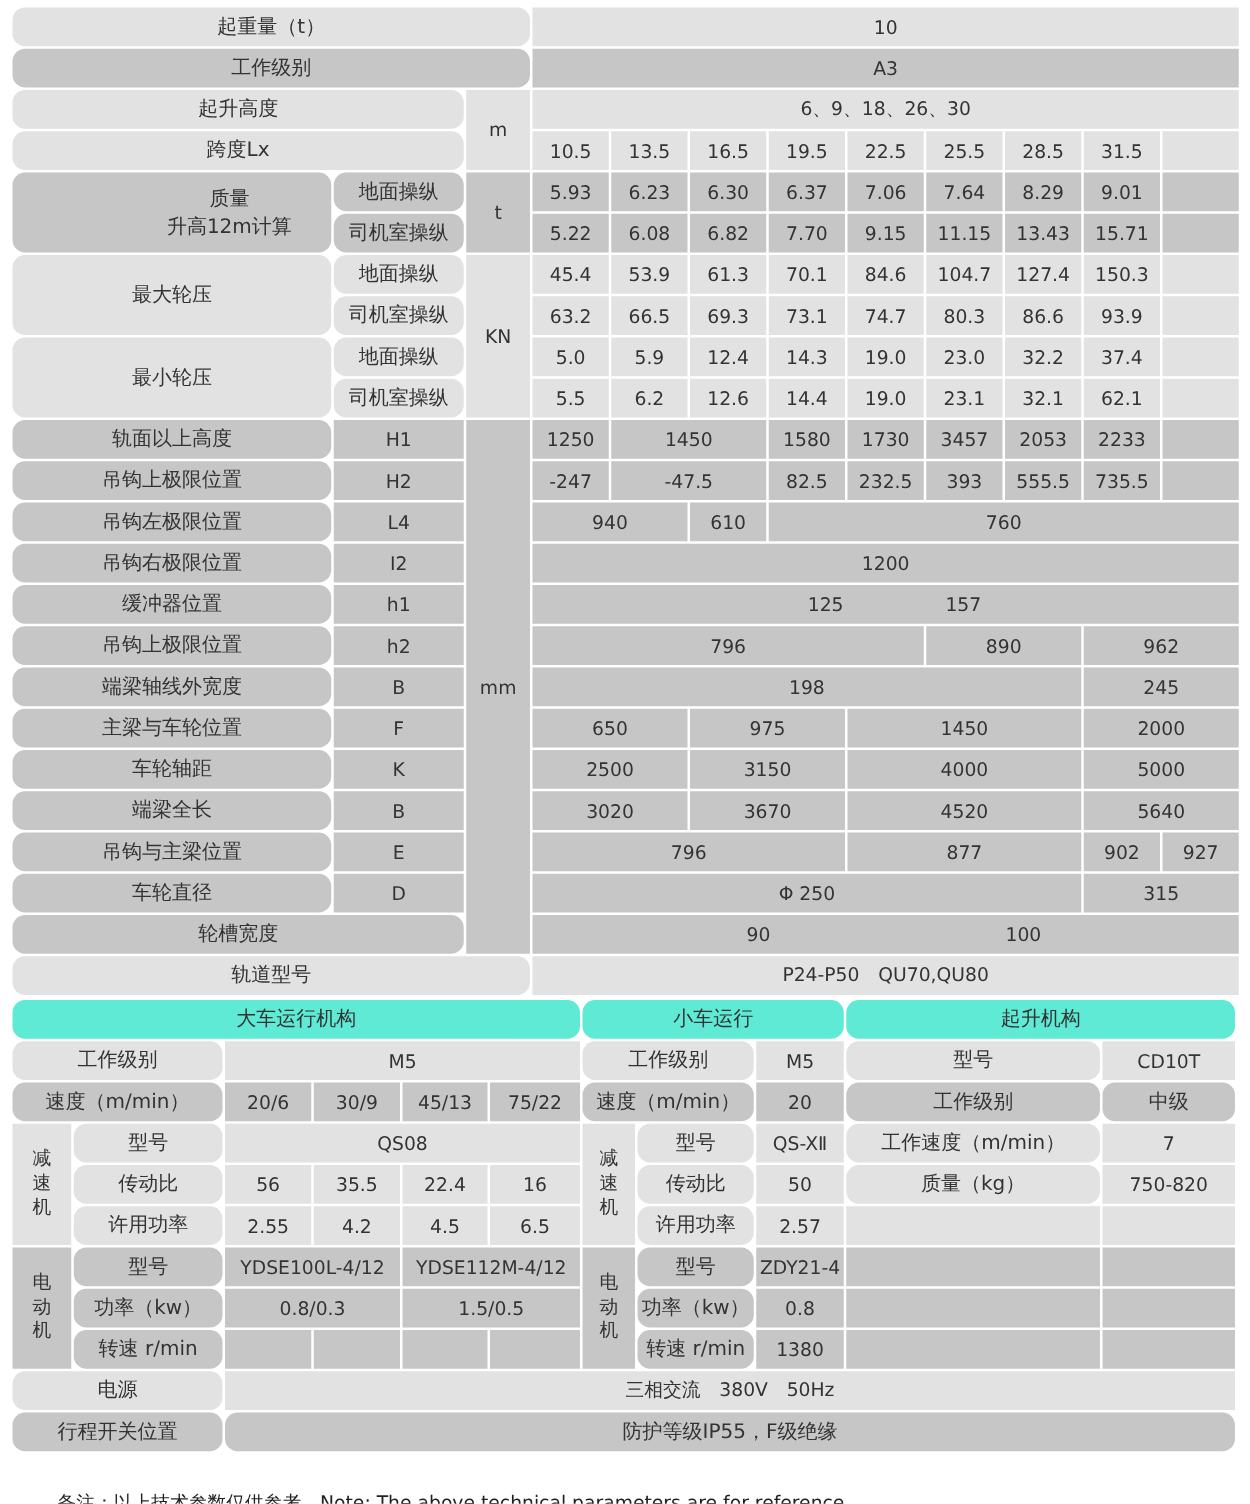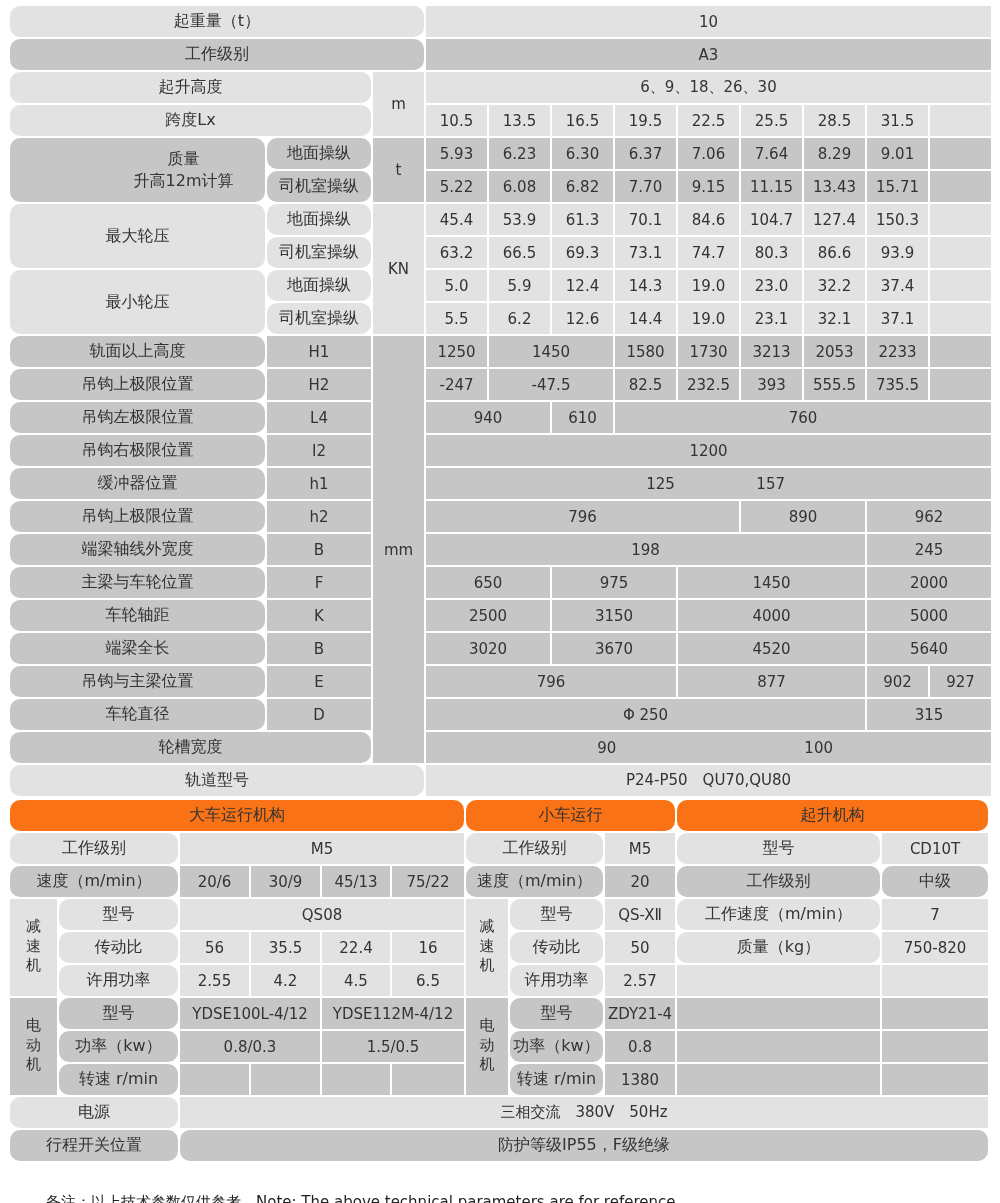--- a/index.html
+++ b/index.html
@@ -5,21 +5,21 @@
   html,body{margin:0;padding:0;background:#fff;}
   body{font-family:"DejaVu Sans","Liberation Sans",sans-serif;color:#333;
        width:1000px;height:1203px;overflow:hidden;}
   .wrap{padding:4px 10px 0 8px;}
   table{border-collapse:separate;border-spacing:2px;table-layout:fixed;width:982px;margin:0;}
   td{height:31px;text-align:center;vertical-align:middle;overflow:visible;
      white-space:nowrap;font-size:15px;padding:0;}
   td.lab{font-size:16px;border-radius:10px;}
   td.light{background:#e3e2e2;}
   td.dark{background:#c7c6c6;}
-  td.head{background:#f97316;}
+  td.head{background:#5eead4;}
   td.pos-cell{position:relative;text-decoration:underline;}
   td.pos-cell span{position:absolute;top:50%;transform:translate(-50%,-50%);}
   .two-line{line-height:1.35;padding-left:92px;margin-left:12px;}
   .vert span{display:inline-block;width:17px;word-break:break-all;
              line-height:1.3;font-size:15px;white-space:normal;font-family:Liberation Mono, monospace;}
   .note{margin:30px 0 0 38px;font-size:15px;color:#1f1f1f;}
 </style>
 </head>
 <body>
 
@@ -136,32 +136,32 @@
 </tr>
 <tr>
   <td class="light lab">司机室操纵</td>
   <td class="light">5.5</td>
   <td class="light">6.2</td>
   <td class="light">12.6</td>
   <td class="light">14.4</td>
   <td class="light">19.0</td>
   <td class="light">23.1</td>
   <td class="light">32.1</td>
-  <td class="light">37.1</td>
+  <td class="light">62.1</td>
   <td class="light"></td>
 </tr>
 <tr>
   <td class="dark lab">轨面以上高度</td>
   <td class="dark">H1</td>
   <td class="dark" rowspan="13">mm</td>
   <td class="dark">1250</td>
   <td class="dark" colspan="2">1450</td>
   <td class="dark">1580</td>
   <td class="dark">1730</td>
-  <td class="dark">3213</td>
+  <td class="dark">3457</td>
   <td class="dark">2053</td>
   <td class="dark">2233</td>
   <td class="dark"></td>
 </tr>
 <tr>
   <td class="dark lab">吊钩上极限位置</td>
   <td class="dark">H2</td>
   <td class="dark">-247</td>
   <td class="dark" colspan="2">-47.5</td>
   <td class="dark">82.5</td>

